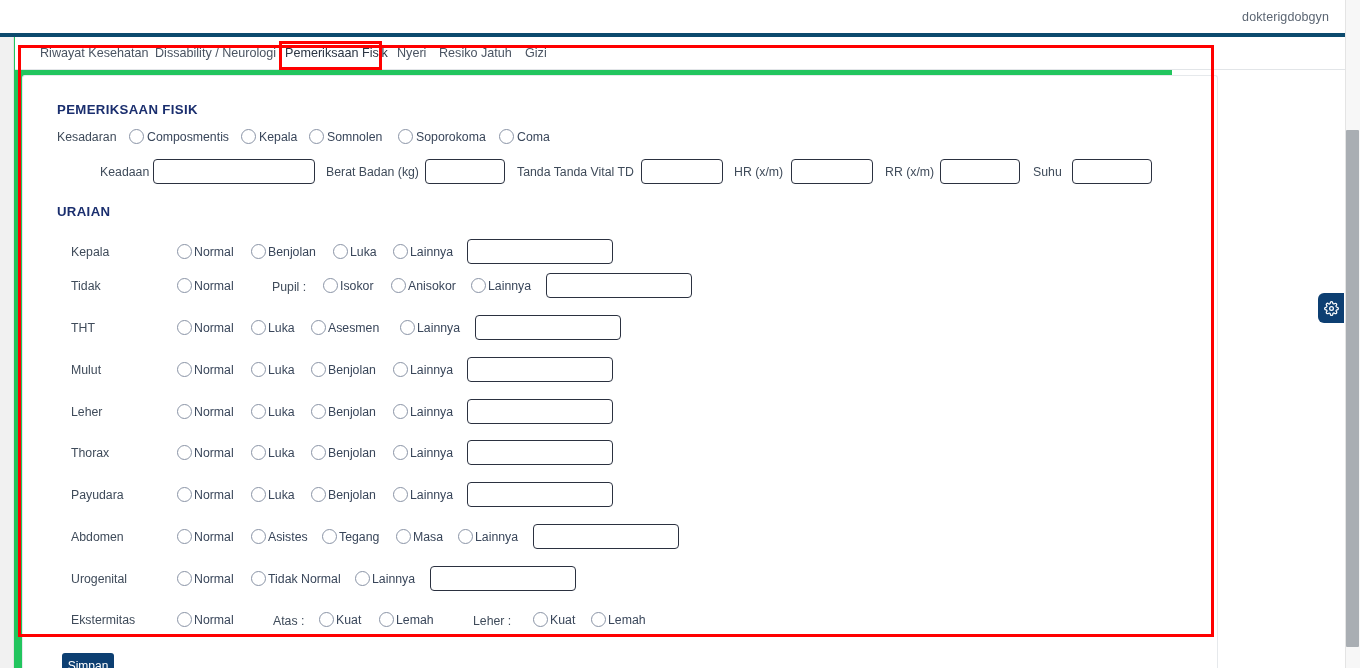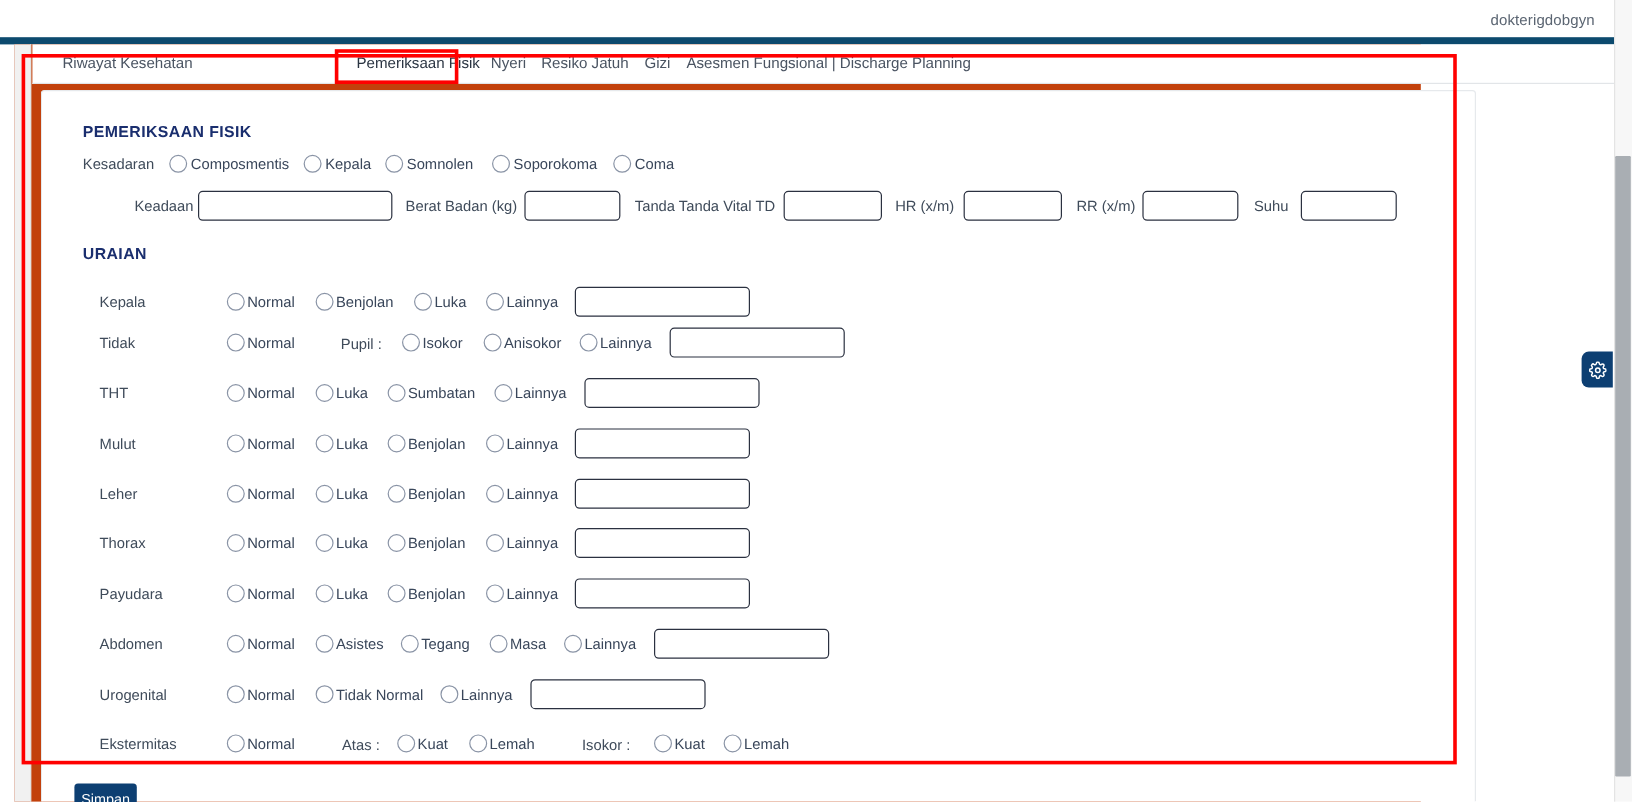--- a/index.html
+++ b/index.html
@@ -9,33 +9,33 @@
     overflow: hidden;
     background: #ffffff;
     font-family: "Liberation Sans", sans-serif;
   }
 
   
   .topbar {
     position: absolute; left: 0; top: 0;
     width: 1345px; height: 37px;
     background: #ffffff;
-    border-bottom: 6px solid #0c4a6e;
+    border-bottom: 4px solid #0c4a6e;
   }
   .topbar .user {
     position: absolute; right: 16px; top: 10px;
     font-size: 12.5px; color: #5b6572;
     letter-spacing: .1px;
   }
 
   
   .page-shell {
-    position: absolute; left: 12px; top: 37px;
+    position: absolute; left: 0; top: 37px;
     width: 1172px; height: 631px;
-    background: #c2410c;
+    background: #22c55e;
   }
   .rail-left {
     position: absolute; left: 0; top: 0;
     width: 14px; height: 631px;
     background: #f1f1f1;
     border-right: 1px solid #e3e3e3;
   }
 
   
   .tabstrip {
@@ -167,25 +167,25 @@
 
 <div class="topbar">
   <div class="user">dokterigdobgyn</div>
 </div>
 
 <div class="page-shell">
   <div class="rail-left"></div>
 
   <div class="tabstrip" id="tabstrip">
       <div class="tab" style="left: 25px;">Riwayat Kesehatan</div>
+      <div class="tab" style="left: 140px;">Dissability / Neurologi</div>
       <div class="tab active" style="left: 270px;">Pemeriksaan Fisik</div>
       <div class="tab" style="left: 382px;">Nyeri</div>
       <div class="tab" style="left: 424px;">Resiko Jatuh</div>
       <div class="tab" style="left: 510px;">Gizi</div>
-      <div class="tab" style="left: 545px;">Asesmen Fungsional | Discharge Planning</div>
     </div>
 
   <div class="card" id="card">
       <div class="section-title" style="left: 34px; top: 26px;">PEMERIKSAAN FISIK</div>
       <div class="section-title" style="left: 34px; top: 128px;">URAIAN</div>
       <div class="lbl" style="left: 34px; top: 54px;">Kesadaran</div>
       <div class="radio" style="left: 106px; top: 53px;"></div>
       <div class="rlabel" style="left: 124px; top: 54px;">Composmentis</div>
       <div class="radio" style="left: 218px; top: 53px;"></div>
       <div class="rlabel" style="left: 236px; top: 54px;">Kepala</div>
@@ -227,21 +227,21 @@
       <div class="rlabel" style="left: 385px; top: 203px;">Anisokor</div>
       <div class="radio" style="left: 448px; top: 202px;"></div>
       <div class="rlabel" style="left: 465px; top: 203px;">Lainnya</div>
       <input class="tinput" type="text" style="left: 523px; top: 197px; width: 146px;">
       <div class="lbl lbl-row" style="left: 48px; top: 245px;">THT</div>
       <div class="radio" style="left: 154px; top: 244px;"></div>
       <div class="rlabel" style="left: 171px; top: 245px;">Normal</div>
       <div class="radio" style="left: 228px; top: 244px;"></div>
       <div class="rlabel" style="left: 245px; top: 245px;">Luka</div>
       <div class="radio" style="left: 288px; top: 244px;"></div>
-      <div class="rlabel" style="left: 305px; top: 245px;">Sumbatan</div>
+      <div class="rlabel" style="left: 305px; top: 245px;">Asesmen</div>
       <div class="radio" style="left: 377px; top: 244px;"></div>
       <div class="rlabel" style="left: 394px; top: 245px;">Lainnya</div>
       <input class="tinput" type="text" style="left: 452px; top: 239px; width: 146px;">
       <div class="lbl lbl-row" style="left: 48px; top: 287px;">Mulut</div>
       <div class="radio" style="left: 154px; top: 286px;"></div>
       <div class="rlabel" style="left: 171px; top: 287px;">Normal</div>
       <div class="radio" style="left: 228px; top: 286px;"></div>
       <div class="rlabel" style="left: 245px; top: 287px;">Luka</div>
       <div class="radio" style="left: 288px; top: 286px;"></div>
       <div class="rlabel" style="left: 305px; top: 287px;">Benjolan</div>
@@ -293,21 +293,21 @@
       <div class="lbl lbl-row" style="left: 48px; top: 496px;">Urogenital</div>
       <div class="radio" style="left: 154px; top: 495px;"></div>
       <div class="rlabel" style="left: 171px; top: 496px;">Normal</div>
       <div class="radio" style="left: 228px; top: 495px;"></div>
       <div class="rlabel" style="left: 245px; top: 496px;">Tidak Normal</div>
       <div class="radio" style="left: 332px; top: 495px;"></div>
       <div class="rlabel" style="left: 349px; top: 496px;">Lainnya</div>
       <input class="tinput" type="text" style="left: 407px; top: 490px; width: 146px;">
       <div class="lbl lbl-row" style="left: 48px; top: 537px;">Ekstermitas</div>
       <div class="lbl" style="left: 250px; top: 538px;">Atas :</div>
-      <div class="lbl" style="left: 450px; top: 538px;">Isokor :</div>
+      <div class="lbl" style="left: 450px; top: 538px;">Leher :</div>
       <div class="radio" style="left: 154px; top: 536px;"></div>
       <div class="rlabel" style="left: 171px; top: 537px;">Normal</div>
       <div class="radio" style="left: 296px; top: 536px;"></div>
       <div class="rlabel" style="left: 313px; top: 537px;">Kuat</div>
       <div class="radio" style="left: 356px; top: 536px;"></div>
       <div class="rlabel" style="left: 373px; top: 537px;">Lemah</div>
       <div class="radio" style="left: 510px; top: 536px;"></div>
       <div class="rlabel" style="left: 527px; top: 537px;">Kuat</div>
       <div class="radio" style="left: 568px; top: 536px;"></div>
       <div class="rlabel" style="left: 585px; top: 537px;">Lemah</div>

